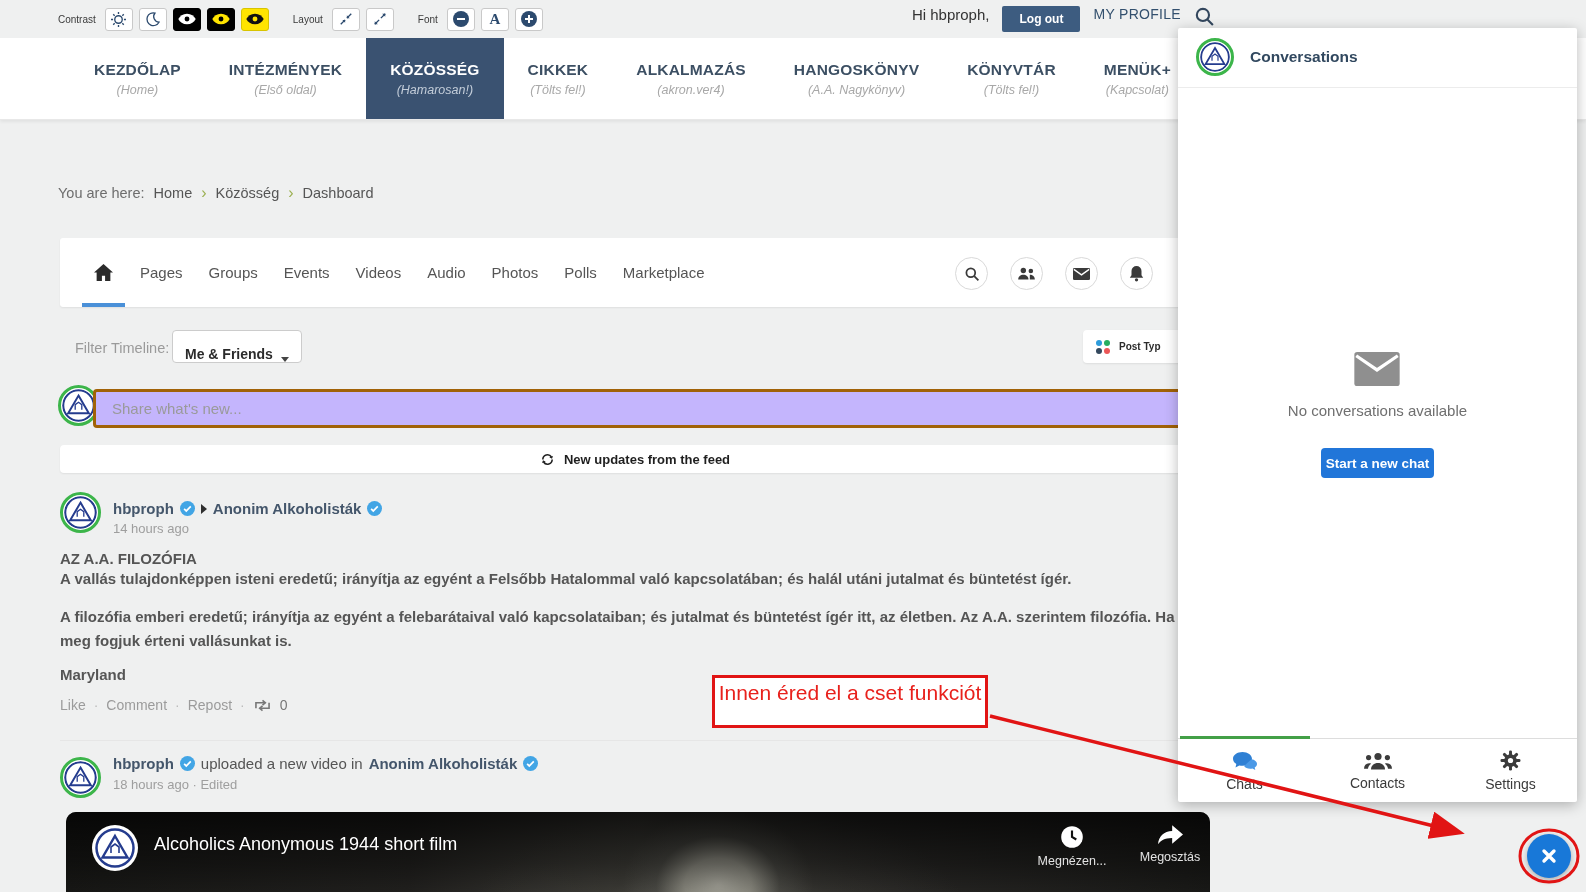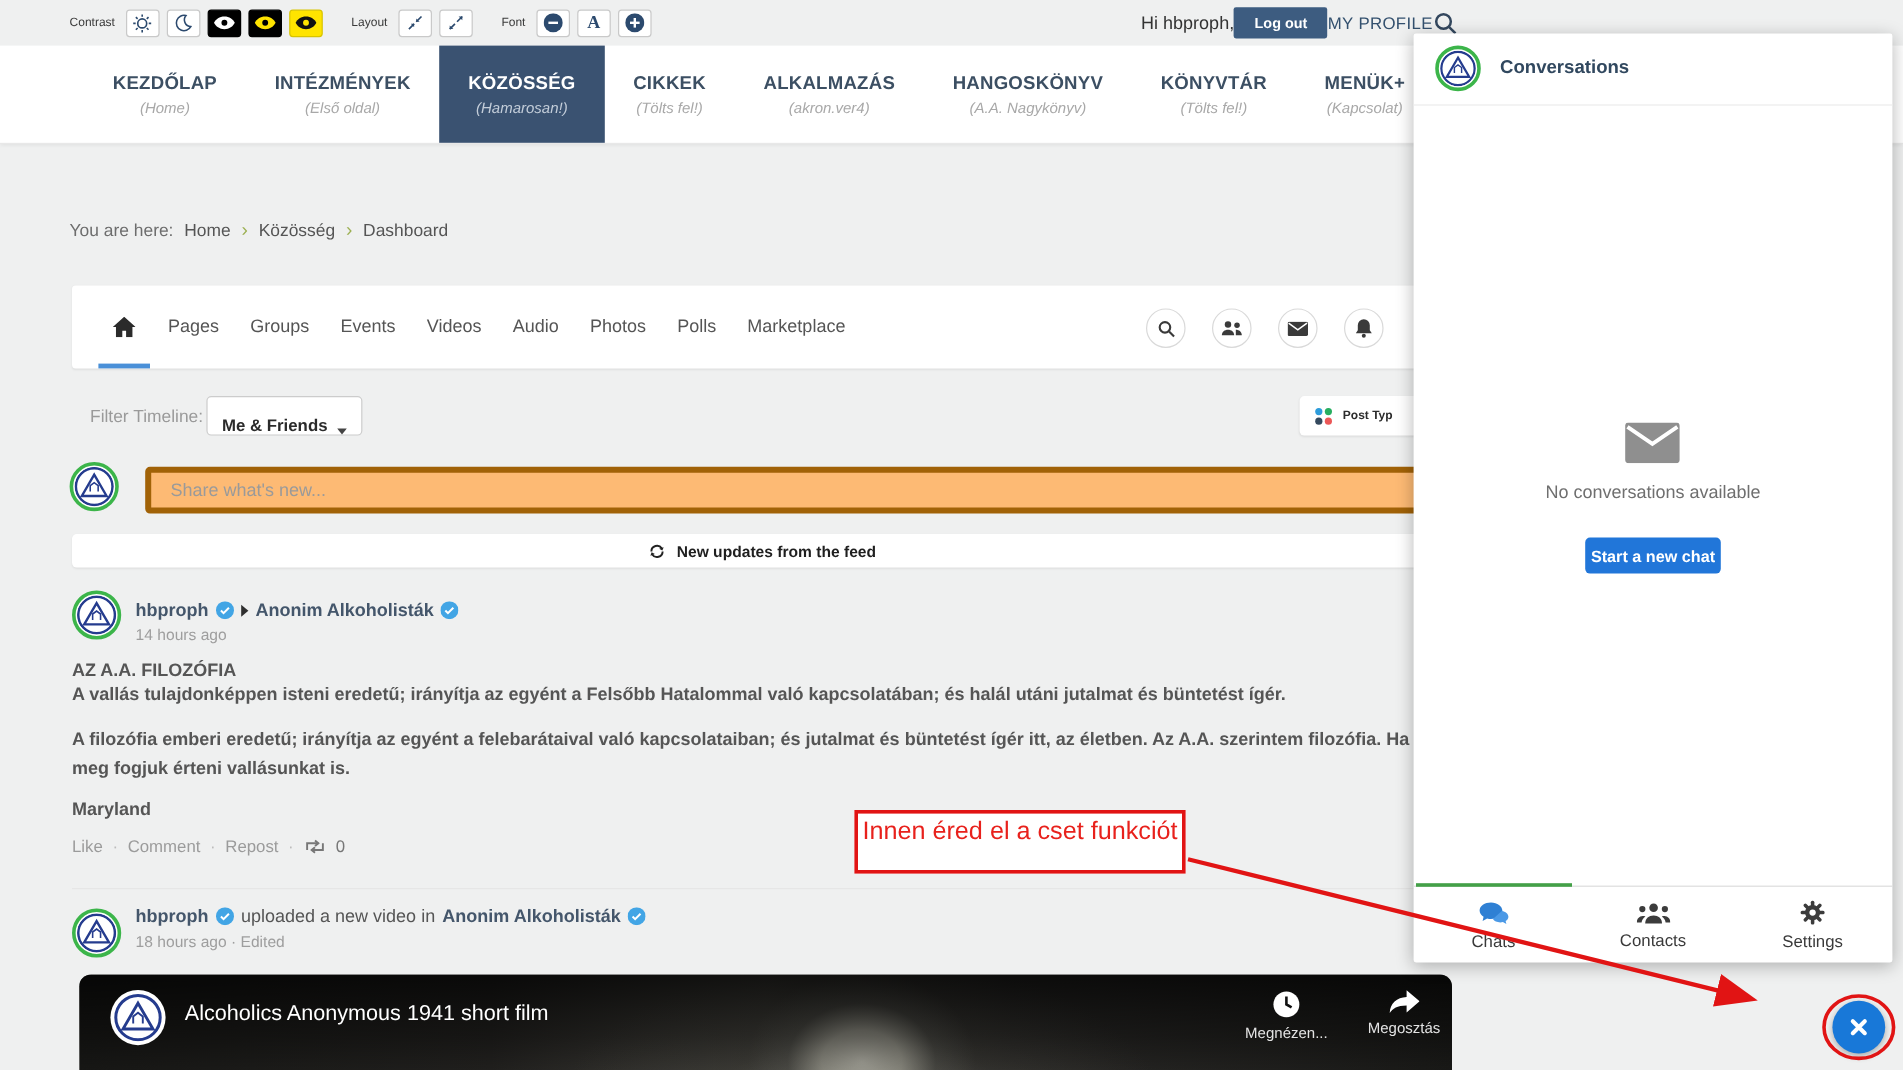--- a/index.html
+++ b/index.html
@@ -10,21 +10,21 @@
 
   
   .topbar{position:absolute;left:58px;top:0;right:371px;height:38px;display:flex;align-items:center;gap:6px;}
   .tb-label{font-size:10px;color:#3a3a3a;margin-right:3px;}
   .tb-gap{margin-left:18px;}
   .tb-btn{width:28px;height:23px;background:#fff;border:1px solid #c9c9c9;border-radius:3px;
           display:flex;align-items:center;justify-content:center;}
   .tb-black{background:#000;border-color:#000;}
   .tb-yellow{background:#ffe400;border-color:#d8c400;}
   .serifA{font-family:"Liberation Serif","DejaVu Serif",serif;font-weight:bold;color:#2c4a6e;font-size:15px;}
-  .tb-right{margin-left:auto;display:flex;align-items:center;}
+  .tb-right{margin-left:auto;display:flex;gap:13px;}
   .greeting{font-size:15px;color:#333;}
   .logout-btn{background:#3d5c80;color:#fff;font-size:12px;font-weight:bold;padding:6px 17px;border-radius:2px;}
   .myprofile{font-size:14px;color:#33506e;letter-spacing:.3px;}
 
   
   .navband{position:absolute;left:0;top:38px;width:100%;height:82px;background:#fff;
            border-bottom:1px solid #e8e8e8;box-shadow:0 2px 3px rgba(0,0,0,.06);
            display:flex;padding-left:70px;box-sizing:border-box;}
   .nav-item{display:flex;flex-direction:column;align-items:center;justify-content:center;
             padding:0 24px;gap:4px;text-decoration:none;}
@@ -60,22 +60,22 @@
           font-size:10px;font-weight:bold;color:#2b2b2b;box-shadow:0 1px 2px rgba(0,0,0,.08);white-space:nowrap;}
   .dotgrid{display:grid;grid-template-columns:6px 6px;grid-gap:2px;}
   .dotgrid i{width:6px;height:6px;border-radius:50%;}
 
   
   .avatar{border:3px solid #3cb54a;border-radius:50%;background:#fff;display:inline-flex;padding:1px;}
   .avatar svg{border-radius:50%;}
 
   
   .composer-avatar{position:absolute;left:58px;top:385px;}
-  .composer-input{position:absolute;left:121px;top:389px;width:1099px;height:39px;border:5px solid #a16207;border-radius:4px;
-                  box-sizing:border-box;padding:0 16px;font-size:15px;color:#444;background:#fdba74;
+  .composer-input{position:absolute;left:93px;top:389px;width:1099px;height:39px;border:3px solid #a16207;border-radius:4px;
+                  box-sizing:border-box;padding:0 16px;font-size:15px;color:#444;background:#c4b5fd;
                   font-family:"Liberation Sans","DejaVu Sans",sans-serif;}
   .composer-input::placeholder{color:#9a9a9a;}
 
   
   .updates-btn{position:absolute;left:60px;top:445px;width:1150px;height:28px;background:#fff;border-radius:4px;
                box-shadow:0 1px 2px rgba(0,0,0,.07);display:flex;align-items:center;justify-content:center;gap:9px;
                font-size:13px;font-weight:bold;color:#1f1f1f;}
 
   
   .post1-avatar{position:absolute;left:60px;top:492px;}
@@ -400,21 +400,21 @@
 
   <div class="video-card">
     <div class="video-header">
       <span class="video-logo">
         <svg width="40" height="40" viewBox="0 0 40 40">
           <circle cx="20" cy="20" r="18.5" fill="#fff" stroke="#253c8e" stroke-width="2.5"></circle>
           <path d="M20 8L32.5 29.5h-25z" fill="none" stroke="#253c8e" stroke-width="2.4"></path>
           <path d="M16 25v-6l4-3 4 3v6" fill="none" stroke="#253c8e" stroke-width="1.6"></path>
         </svg>
       </span>
-      <a class="video-title">Alcoholics Anonymous 1941 short film</a>
+      <a class="video-title">Alcoholics Anonymous 1944 short film</a>
       <div class="vh-right">
         <button class="vh-col">
           <svg width="24" height="24" viewBox="0 0 20 20">
             <circle cx="10" cy="10" r="9" fill="#fff"></circle>
             <path d="M10 4.5V10l3.6 2.1" stroke="#111" stroke-width="1.8" fill="none"></path>
           </svg>
           <span class="vh-label">Megnézen...</span>
         </button>
         <button class="vh-col">
           <svg width="26" height="20" viewBox="0 0 24 18" fill="#fff">

